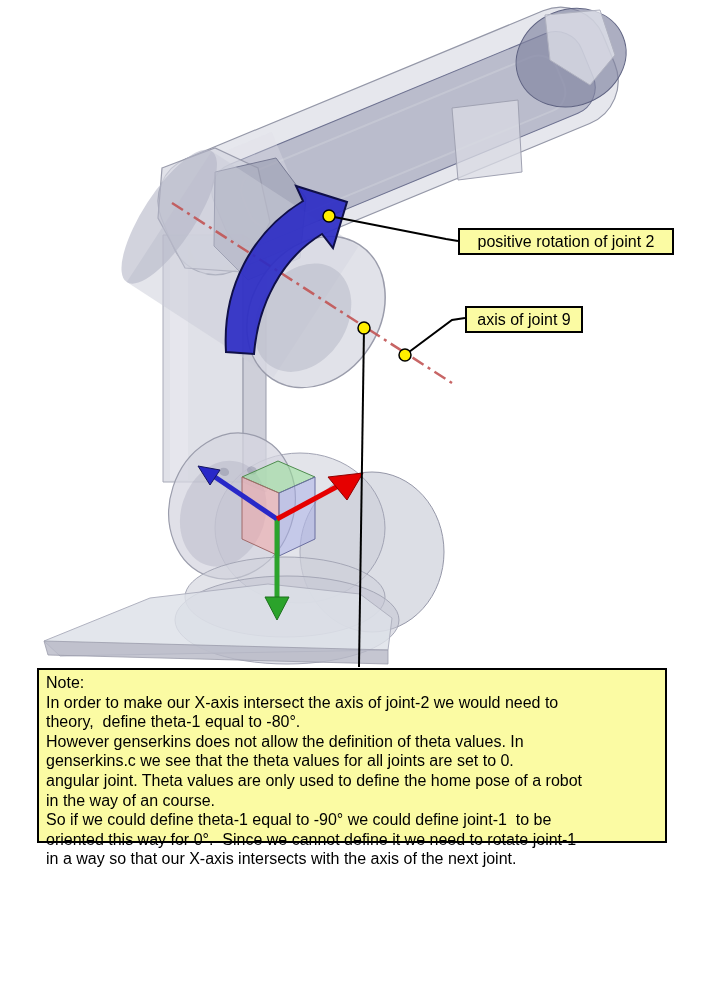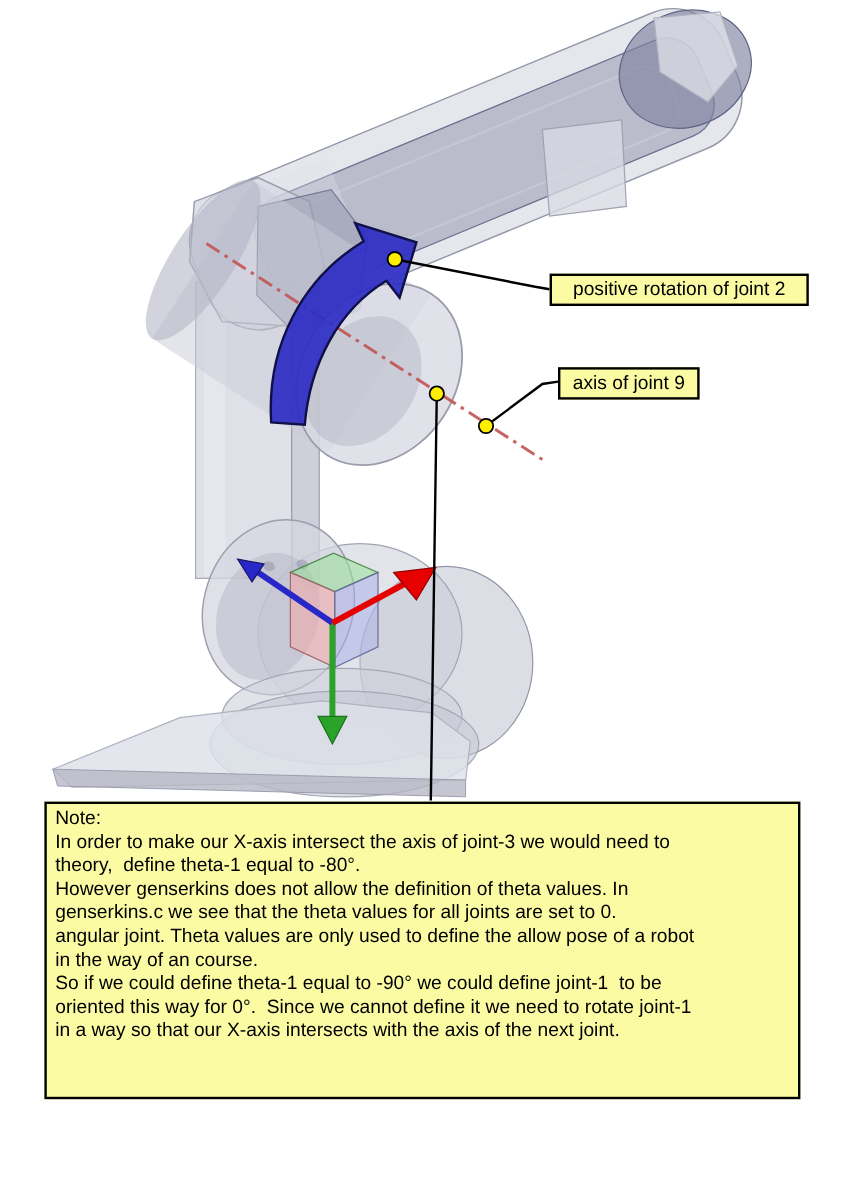--- a/index.html
+++ b/index.html
@@ -9,21 +9,21 @@
     padding-left:32px;
   }
   .stage svg{position:absolute;left:0;top:0;}
   .callout{
     position:absolute;box-sizing:border-box;height:27px;
     background:#fbfba3;border:2px solid #000;
     display:flex;align-items:center;justify-content:center;
     font-size:16px;color:#000;white-space:nowrap;
   }
   .note-box{
-    position:absolute;left:37px;top:668px;width:630px;height:248px;
+    position:absolute;left:37px;top:668px;width:630px;height:175px;
     box-sizing:border-box;background:#fbfba3;border:2px solid #000;
     padding:3px 6px 0 7px;color:#000;
   }
   .note-line{
     font-size:16px;line-height:19.6px;white-space:pre;
   }
 </style>
 </head>
 <body>
 
@@ -110,24 +110,24 @@
   <div class="callout" style="left:458px;top:228px;width:216px;">
     <span>positive rotation of joint 2</span>
   </div>
 
   <div class="callout" style="left:465px;top:306px;width:118px;">
     <span>axis of joint 9</span>
   </div>
 
   <div class="note-box">
     <div class="note-line">Note:</div>
-    <div class="note-line">In order to make our X-axis intersect the axis of joint-3 we would need to</div>
+    <div class="note-line">In order to make our X-axis intersect the axis of joint-2 we would need to</div>
     <div class="note-line">theory,  define theta-1 equal to -80°.</div>
     <div class="note-line">However genserkins does not allow the definition of theta values. In</div>
     <div class="note-line">genserkins.c we see that the theta values for all joints are set to 0.</div>
-    <div class="note-line">angular joint. Theta values are only used to define the allow pose of a robot</div>
+    <div class="note-line">angular joint. Theta values are only used to define the home pose of a robot</div>
     <div class="note-line">in the way of an course.</div>
     <div class="note-line">So if we could define theta-1 equal to -90° we could define joint-1  to be</div>
     <div class="note-line">oriented this way for 0°.  Since we cannot define it we need to rotate joint-1</div>
     <div class="note-line">in a way so that our X-axis intersects with the axis of the next joint.</div>
   </div>
 
 </div>
 
 </body></html>

